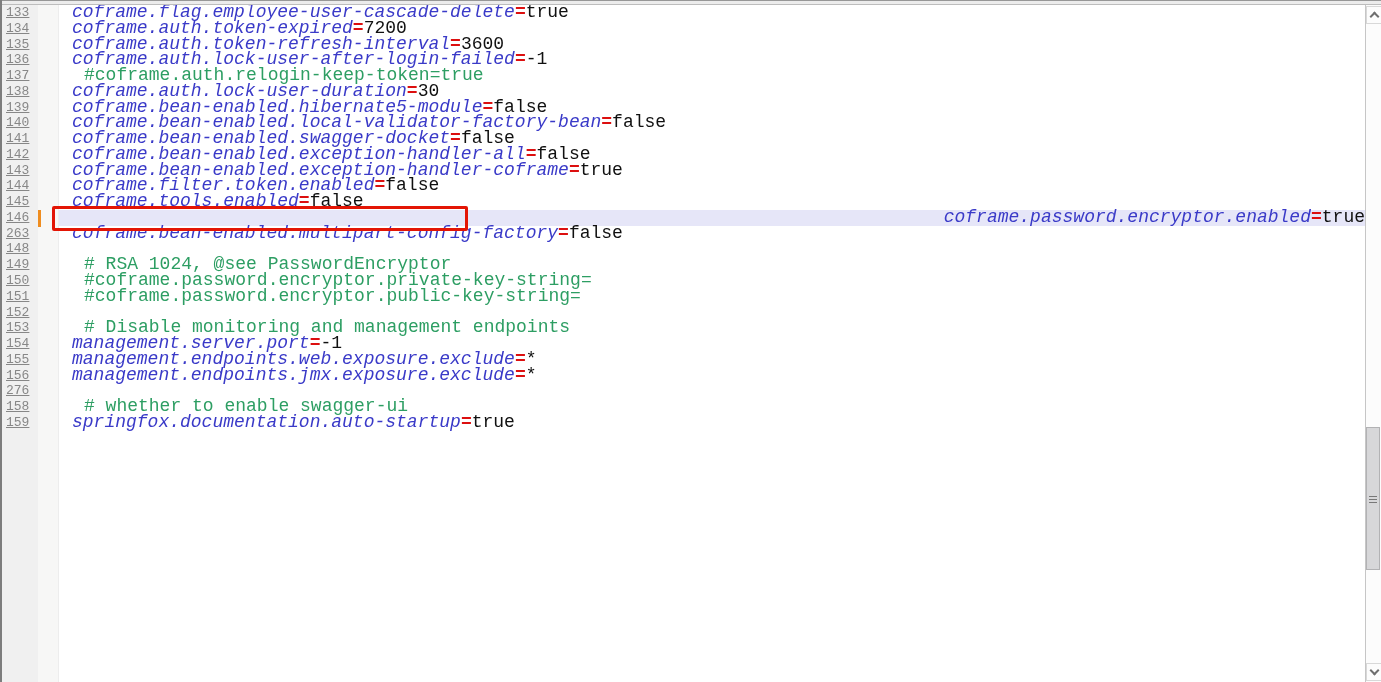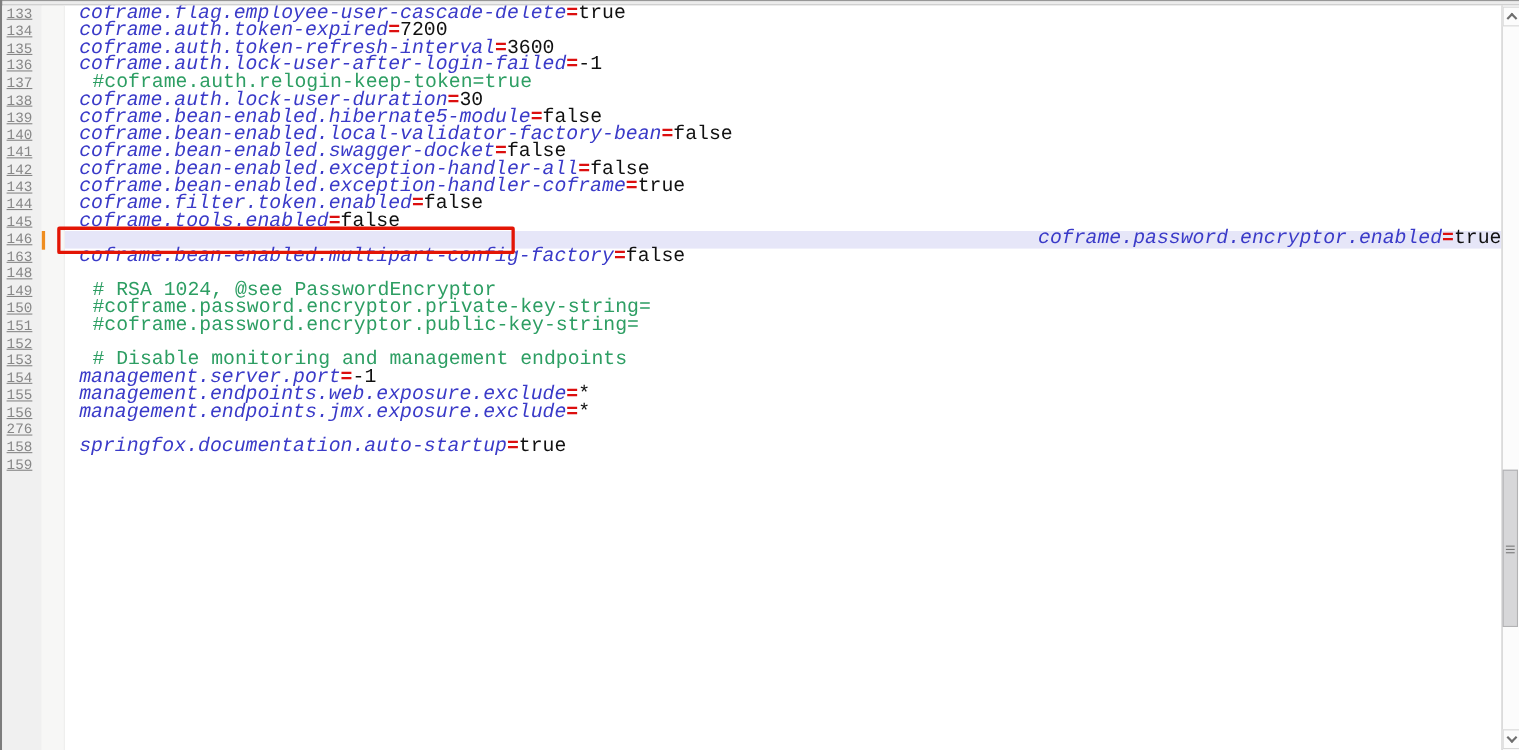--- a/index.html
+++ b/index.html
@@ -79,21 +79,21 @@
         <div class="ln">137</div>
         <div class="ln">138</div>
         <div class="ln">139</div>
         <div class="ln">140</div>
         <div class="ln">141</div>
         <div class="ln">142</div>
         <div class="ln">143</div>
         <div class="ln">144</div>
         <div class="ln">145</div>
         <div class="ln">146</div>
-        <div class="ln">163</div>
+        <div class="ln">263</div>
         <div class="ln">148</div>
         <div class="ln">149</div>
         <div class="ln">150</div>
         <div class="ln">151</div>
         <div class="ln">152</div>
         <div class="ln">153</div>
         <div class="ln">154</div>
         <div class="ln">155</div>
         <div class="ln">156</div>
         <div class="ln">276</div>
@@ -124,20 +124,21 @@
         <div class="code-line"></div>
         <div class="code-line"><span class="seg-comment"># RSA 1024, @see PasswordEncryptor</span></div>
         <div class="code-line"><span class="seg-comment">#coframe.password.encryptor.private-key-string=</span></div>
         <div class="code-line"><span class="seg-comment">#coframe.password.encryptor.public-key-string=</span></div>
         <div class="code-line"></div>
         <div class="code-line"><span class="seg-comment"># Disable monitoring and management endpoints</span></div>
         <div class="code-line"><span class="seg-key">management.server.port</span><span class="seg-eq">=</span><span class="seg-val">-1</span></div>
         <div class="code-line"><span class="seg-key">management.endpoints.web.exposure.exclude</span><span class="seg-eq">=</span><span class="seg-val">*</span></div>
         <div class="code-line"><span class="seg-key">management.endpoints.jmx.exposure.exclude</span><span class="seg-eq">=</span><span class="seg-val">*</span></div>
         <div class="code-line"></div>
+        <div class="code-line"><span class="seg-comment"># whether to enable swagger-ui</span></div>
         <div class="code-line"><span class="seg-key">springfox.documentation.auto-startup</span><span class="seg-eq">=</span><span class="seg-val">true</span></div>
       </div>
 
     <div class="scrollbar">
       <div class="sb-btn up">
         <span class="chev c-up"></span>
       </div>
       <div class="sb-thumb">
         <span class="grip"></span>
       </div>

